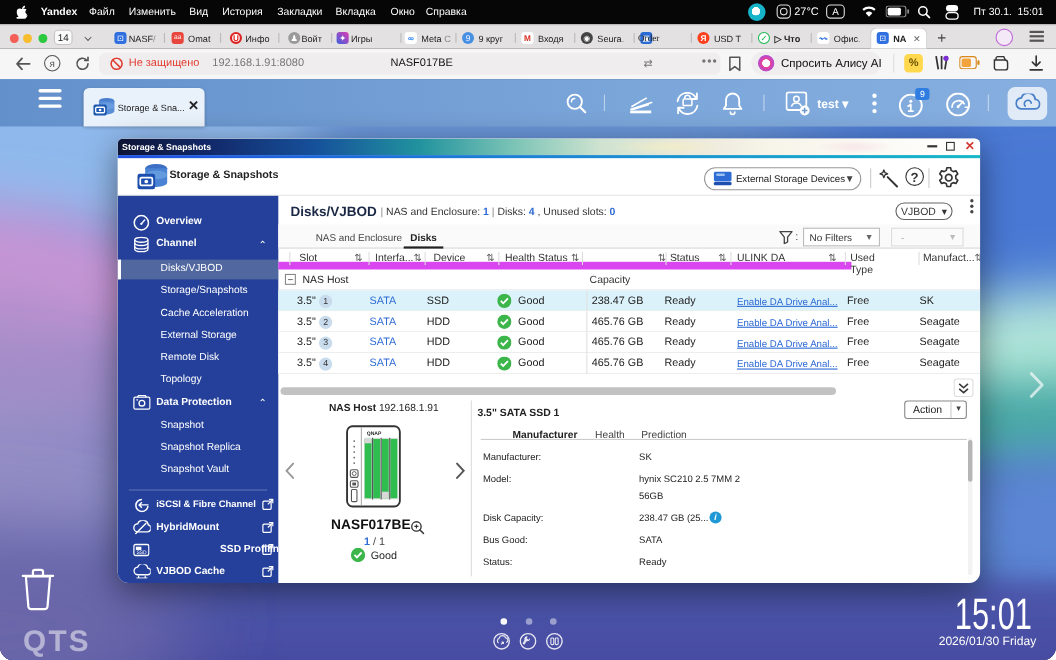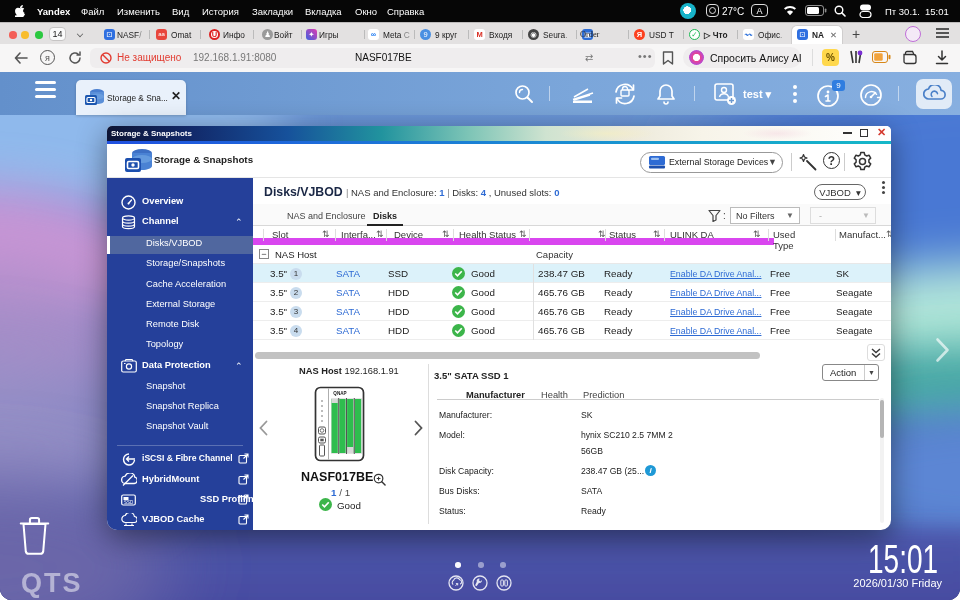--- a/index.html
+++ b/index.html
@@ -565,21 +565,21 @@
         <span class="abs" style="left:330px;top:264px;font-size:9.3px;color:#444;">Prediction</span>
         <span class="abs" style="left:184px;top:273px;width:442px;height:1px;background:#ccc;"></span>
         <span class="fl" style="left:186px;top:284px;">Manufacturer:</span>
           <span class="fv" style="top:284px;">SK</span>
         <span class="fl" style="left:186px;top:304px;">Model:</span>
           <span class="fv" style="top:304px;">hynix SC210 2.5 7MM 2</span>
         <span class="fv" style="top:320px;">56GB</span>
         <span class="fl" style="left:186px;top:340px;">Disk Capacity:</span>
           <span class="fv" style="top:340px;">238.47 GB (25...</span>
         <span class="abs" style="left:392px;top:339px;width:11px;height:11px;border-radius:50%;background:#1f99d6;color:#fff;font-size:8px;font-weight:bold;text-align:center;line-height:11px;font-style:italic;">i</span>
-        <span class="fl" style="left:186px;top:360px;">Bus Disks:</span>
+        <span class="fl" style="left:186px;top:360px;">Bus Good:</span>
           <span class="fv" style="top:360px;">SATA</span>
         <span class="fl" style="left:186px;top:380px;">Status:</span>
           <span class="fv" style="top:380px;">Ready</span>
         <span class="abs" style="left:627px;top:272px;width:4px;height:125px;background:#f2f2f2;border-radius:2px;"></span>
         <span class="abs" style="left:627px;top:274px;width:4px;height:38px;background:#b5b5b5;border-radius:2px;"></span>
       </div>
     </div>
 
   </div>
   <div id="deskui">

